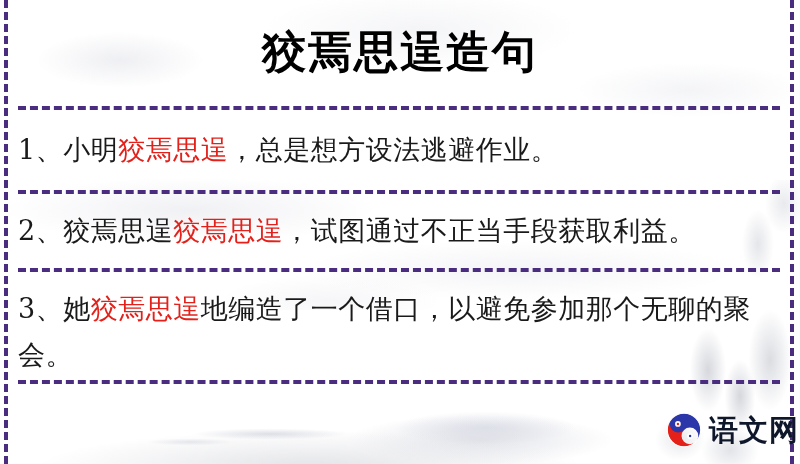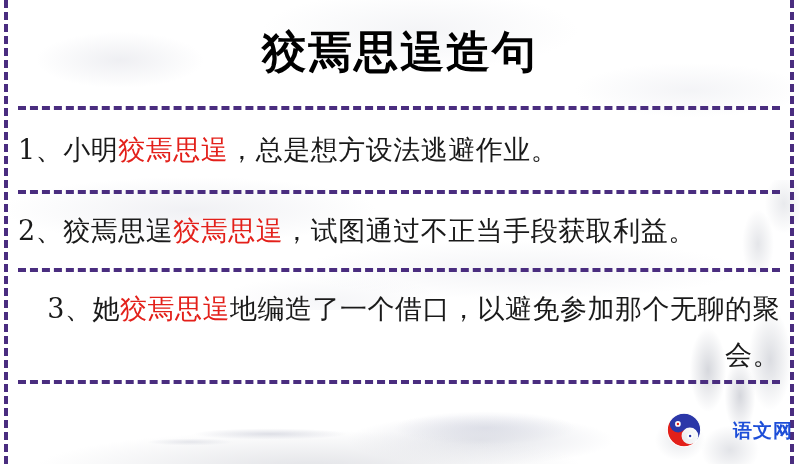--- a/index.html
+++ b/index.html
@@ -127,21 +127,21 @@
     left: 18px;
     width: 762px;
     font-size: 27px;
     line-height: 46px;
     color: #1a1a1a;
     z-index: 2;
     letter-spacing: 0.5px;
   }
   #row-1 { top: 127px; }
   #row-2 { top: 208px; }
-  #row-3 { top: 286px; text-align: right; }
+  #row-3 { top: 286px; }
 
   .hl {
     color: #e3201a;
     font-weight: 400;
   }
 
   
   #logo {
     position: absolute;
     left: 665px;
@@ -151,28 +151,27 @@
     align-items: center;
     gap: 6px;
     z-index: 4;
   }
   #logo-mark {
     width: 38px;
     height: 38px;
     flex: 0 0 38px;
   }
   #logo-text {
-    font-size: 19px;
+    font-size: 29px;
     line-height: 34px;
     font-weight: 700;
-    color: #1d4ed8;
+    color: #0f172a;
     font-family: "DejaVu Sans", "Liberation Sans", sans-serif;
     letter-spacing: 1px;
     white-space: nowrap;
-    margin-left: 24px;
   }
 </style>
 </head>
 <body>
 
 <div id="page">
 
   <div id="wm-layer">
     <div class="wm" id="wm-mist-top"></div>
     <div class="wm" id="wm-mist-mid"></div>

